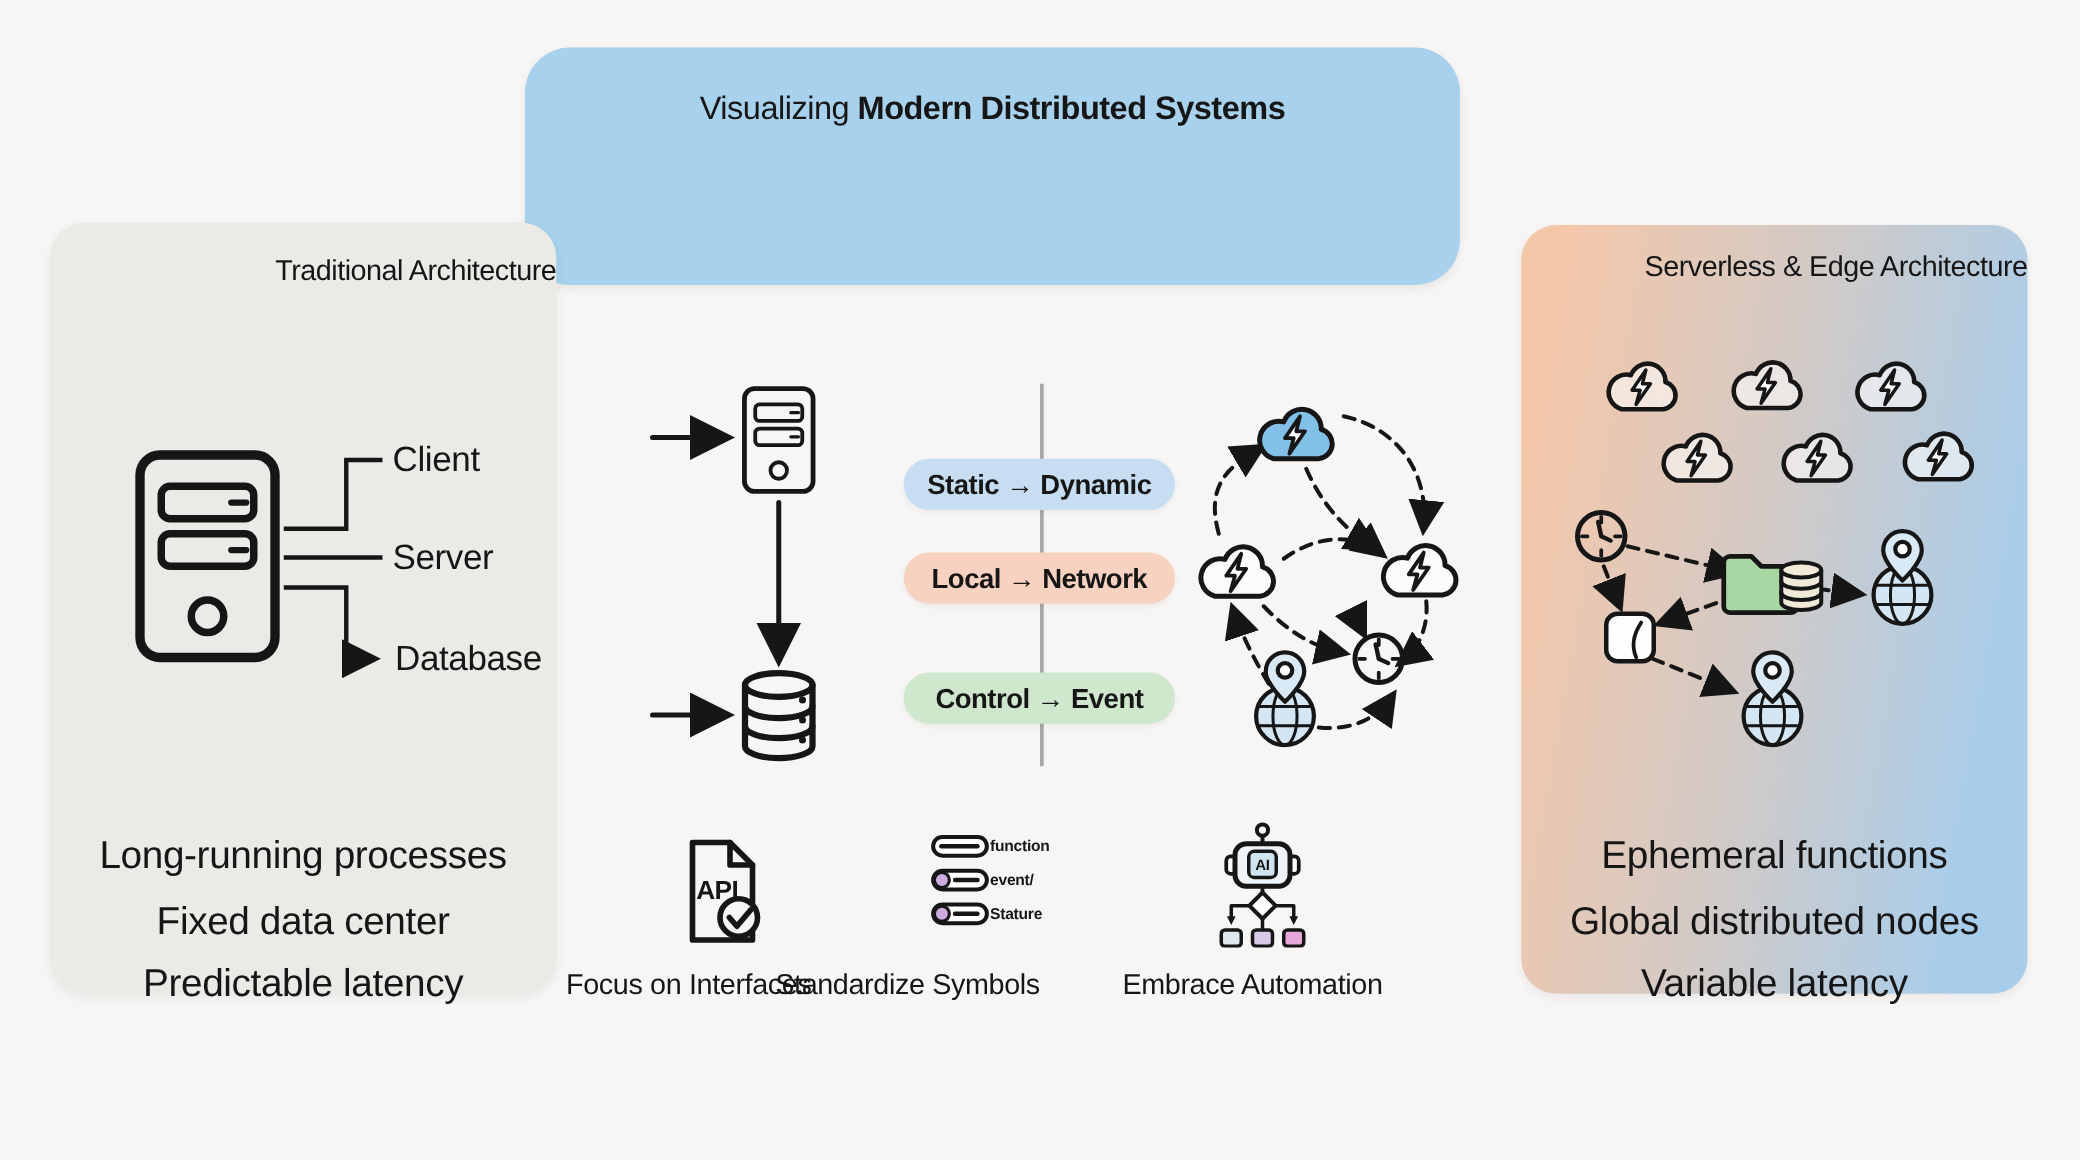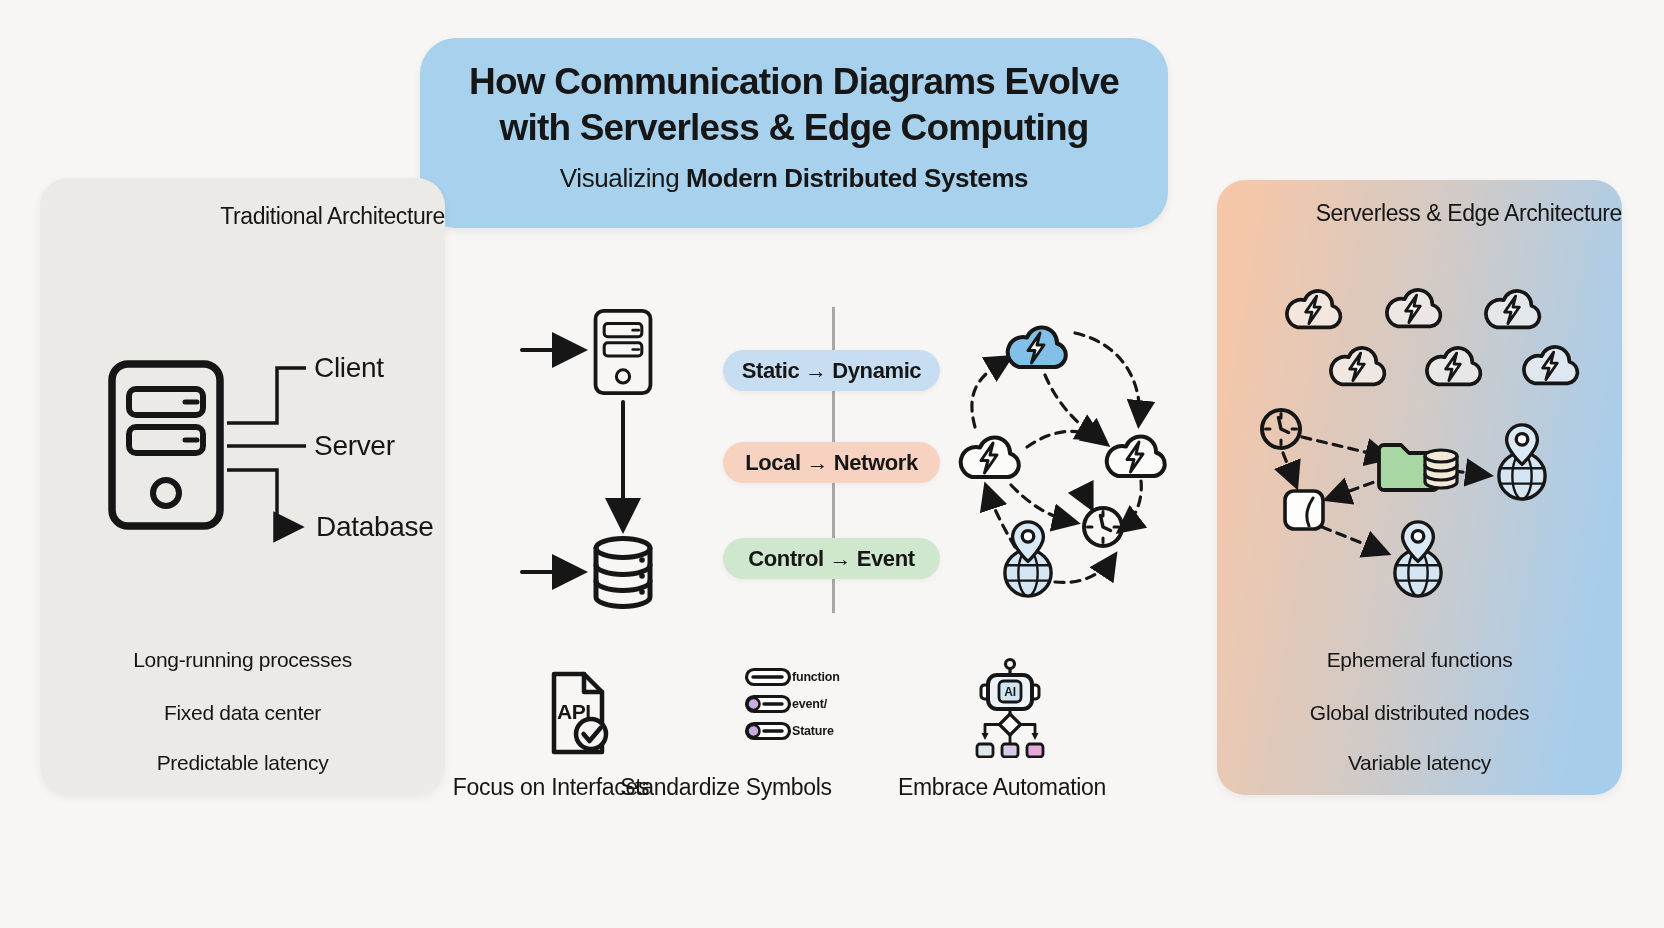--- a/index.html
+++ b/index.html
@@ -23,21 +23,21 @@
   .subtitle b{font-weight:700;}
 
   
   .panel{position:absolute;border-radius:28px;box-shadow:0 3px 8px rgba(0,0,0,0.06);}
   .left-panel{left:40px;top:178px;width:405px;height:617px;background:var(--panel_bg);}
   .right-panel{left:1217px;top:180px;width:405px;height:615px;
     background:linear-gradient(100deg,var(--gradient_start) 6%,var(--gradient_mid) 46%,var(--gradient_end) 88%);}
   .panel h2{position:absolute;left:0;right:0;text-align:right;font-size:23px;font-weight:400;letter-spacing:-0.4px;}
   .left-panel h2{top:25px;}
   .right-panel h2{top:20px;}
-  .trait{position:absolute;left:0;right:0;text-align:center;font-size:21px;line-height:34px;}
+  .trait{position:absolute;left:0;right:0;text-align:center;font-size:31px;line-height:34px;margin-top:24px;}
   .conn-label{position:absolute;font-size:28px;line-height:26px;}
 
   
   .divider{position:absolute;left:832px;top:307px;width:3px;height:306px;background:#a8a8a8;}
   .pill{position:absolute;left:723px;width:217px;height:41px;border-radius:21px;display:flex;align-items:center;
     justify-content:center;font-size:22px;font-weight:700;letter-spacing:-0.4px;z-index:2;box-shadow:0 2px 5px rgba(0,0,0,0.05);}
   .pill-blue{background:var(--pill_blue);} .pill-peach{background:var(--pill_peach);} .pill-green{background:var(--pill_green);margin-top:20px;}
 
   .practice-label{position:absolute;top:774px;transform:translateX(-50%);font-size:23px;white-space:nowrap;}
 
@@ -100,24 +100,20 @@
         <circle cx="30" cy="56" r="24" fill="#d4e6f3" stroke="#161616" stroke-width="3.5"></circle>
         <ellipse cx="30" cy="56" rx="10" ry="24" class="stroke" stroke-width="2.5"></ellipse>
         <path d="M7.5,48 h45 M7.5,64 h45" class="stroke" stroke-width="2.5"></path>
         <path d="M30,3 C21,3 14,10 14,19 C14,29 30,44 30,44 C30,44 46,29 46,19 C46,10 39,3 30,3 z" fill="#d9e9f6" stroke="#161616" stroke-width="3.5" stroke-linejoin="round"></path>
         <circle cx="30" cy="18" r="6" fill="#ffffff" stroke="#161616" stroke-width="3.5"></circle>
       </symbol>
     </defs>
   </svg>
 
   <header class="header">
-    <div class="title">
-      <div>How Communication Diagrams Evolve</div>
-      <div>with Serverless &amp; Edge Computing</div>
-    </div>
     <div class="subtitle">
       <span>Visualizing </span><b>Modern Distributed Systems</b>
     </div>
   </header>
 
   <section class="panel left-panel">
     <h2>Traditional Architecture</h2>
     <svg class="abs" style="left:0;top:0" width="405" height="617" viewBox="0 0 405 617">
       <use href="#sym-tower" x="65" y="181" width="122" height="172"></use>
       <path d="M187,245 H237 V190 H266" class="thin"></path>
@@ -134,21 +130,21 @@
 
   <svg class="abs" style="left:460px;top:290px" width="230" height="330" viewBox="0 0 230 330">
     <use href="#sym-tower" x="133" y="17" width="60" height="90"></use>
     <use href="#sym-db" x="131" y="245" width="64" height="78"></use>
     <line x1="62" y1="60" x2="118" y2="60" class="solid-arrow" marker-end="url(#ah)"></line>
     <line x1="163" y1="112" x2="163" y2="234" class="solid-arrow" marker-end="url(#ah)"></line>
     <line x1="62" y1="282" x2="118" y2="282" class="solid-arrow" marker-end="url(#ah)"></line>
   </svg>
 
   <div class="divider"></div>
-  <div class="pill pill-blue" style="top:350px">Static → Dynamic</div>
+  <div class="pill pill-blue" style="top:367px">Static → Dynamic</div>
   <div class="pill pill-peach" style="top:442px">Local → Network</div>
   <div class="pill pill-green" style="top:518px">Control → Event</div>
 
   <svg class="abs" style="left:915px;top:295px" width="275" height="315" viewBox="0 0 275 315">
     <path d="M60,132 C50,95 65,80 92,64" class="dash" marker-end="url(#ah)"></path>
     <path d="M160,38 C205,48 228,85 224,126" class="dash" marker-end="url(#ah)"></path>
     <path d="M130,80 C142,108 162,130 183,142" class="dash" marker-end="url(#ah)"></path>
     <path d="M112,152 C140,132 170,132 189,147" class="dash" marker-end="url(#ah)"></path>
     <path d="M96,190 C115,210 135,222 158,227" class="dash" marker-end="url(#ah)"></path>
     <path d="M100,252 C88,232 78,212 72,194" class="dash" marker-end="url(#ah)"></path>

